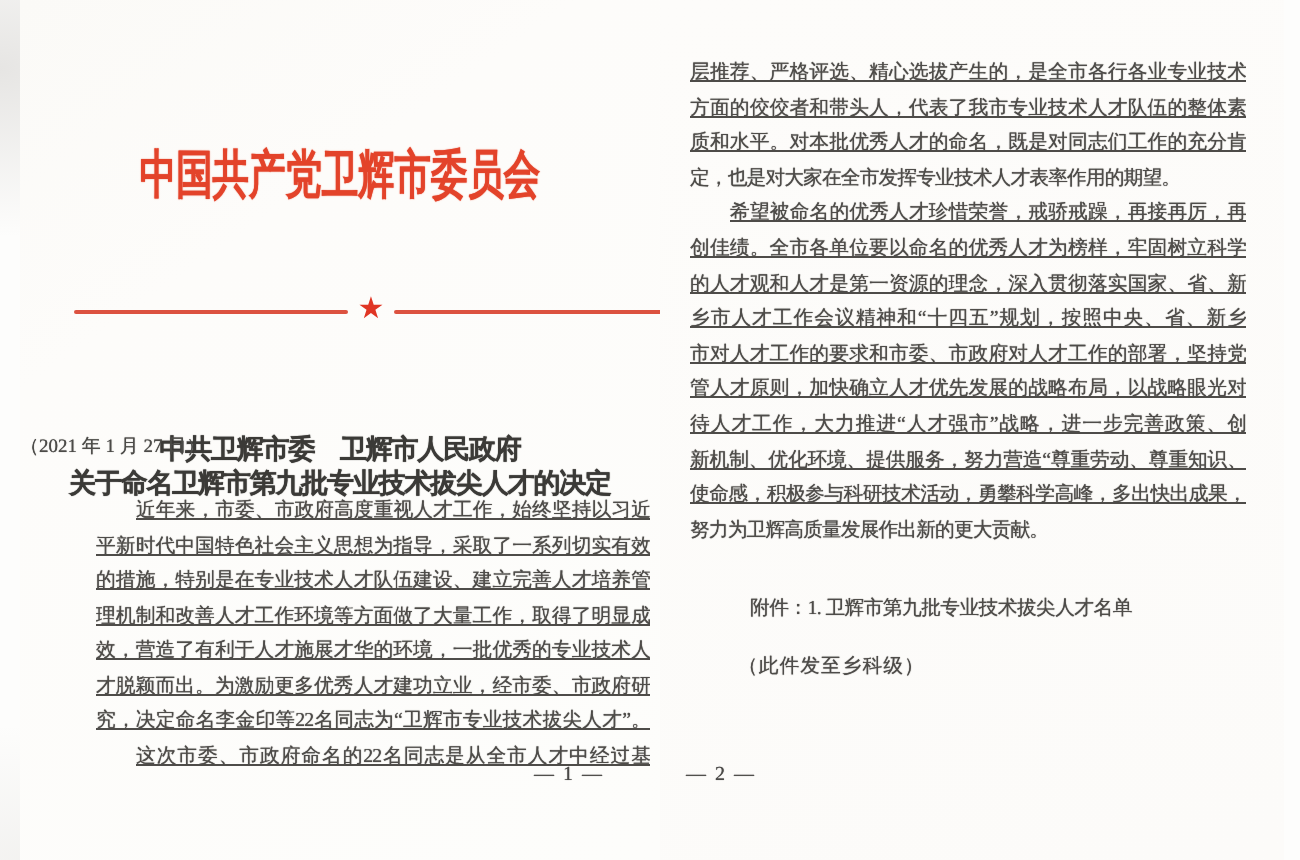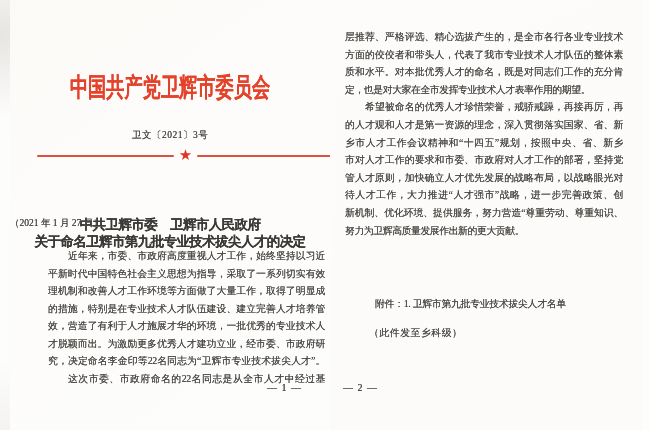--- a/index.html
+++ b/index.html
@@ -41,21 +41,21 @@
   .title2{top:197px;}
   .date-line{
     position:absolute;top:217px;left:0;right:0;
     font-size:9.5px;color:#4c4b48;text-shadow:0 0 0.4px;
   }
   .body-block{position:absolute;color:#4e4c49;font-size:9.9px;letter-spacing:-0.45px;text-shadow:0 0 0.5px;}
   #page-left  .body-block{top:247px;left:38px;width:277px;}
   #page-right .body-block{top:28px;left:15px;width:278px;}
   .bl{height:17.5px;line-height:17.5px;white-space:nowrap;overflow:visible;}
   #page-right .bl{height:17.6px;line-height:17.6px;}
-  .bl.j{white-space:normal;text-align:justify;text-align-last:justify;overflow:hidden;}
+  .bl.j{white-space:normal;text-align:justify;text-align-last:justify;overflow:hidden;text-decoration:underline;}
   .bl.ind{text-indent:20px;}
   .attachment-line{
     position:absolute;top:297px;left:15px;width:280px;
     font-size:9.9px;letter-spacing:-0.3px;color:#4e4c49;text-indent:30px;text-shadow:0 0 0.5px;
   }
   .note-line{
     position:absolute;top:326px;left:15px;width:280px;
     font-size:9.9px;letter-spacing:0.5px;color:#4e4c49;text-indent:24px;text-shadow:0 0 0.5px;
   }
   .pagenum{position:absolute;font-size:10px;color:#4a4947;letter-spacing:1px;text-shadow:0 0 0.4px;}
@@ -64,57 +64,58 @@
 </style>
 </head>
 <body>
 
 <div id="canvas">
 
   <div class="page" id="page-left">
     <div class="org-header">
       <span>中国共产党卫辉市委员会</span>
     </div>
-    <div class="doc-number">卫文〔2021〕3号</div>
     <div class="redline">
       <div class="seg"></div>
       <div class="star">★</div>
       <div class="seg"></div>
     </div>
     <div class="title1">中共卫辉市委　卫辉市人民政府</div>
     <div class="title2">关于命名卫辉市第九批专业技术拔尖人才的决定</div>
     <div class="date-line">（2021 年 1 月 27 日）</div>
 
     <div class="body-block">
       <div class="bl j ind">近年来，市委、市政府高度重视人才工作，始终坚持以习近</div>
       <div class="bl j">平新时代中国特色社会主义思想为指导，采取了一系列切实有效</div>
+      <div class="bl j">的措施，特别是在专业技术人才队伍建设、建立完善人才培养管</div>
       <div class="bl j">理机制和改善人才工作环境等方面做了大量工作，取得了明显成</div>
-      <div class="bl j">的措施，特别是在专业技术人才队伍建设、建立完善人才培养管</div>
       <div class="bl j">效，营造了有利于人才施展才华的环境，一批优秀的专业技术人</div>
       <div class="bl j">才脱颖而出。为激励更多优秀人才建功立业，经市委、市政府研</div>
       <div class="bl j">究，决定命名李金印等22名同志为“卫辉市专业技术拔尖人才”。</div>
       <div class="bl j ind">这次市委、市政府命名的22名同志是从全市人才中经过基</div>
     </div>
 
     <div class="pagenum" id="pagenum-1">— 1 —</div>
   </div>
 
   <div class="page" id="page-right">
     <div class="body-block">
       <div class="bl j">层推荐、严格评选、精心选拔产生的，是全市各行各业专业技术</div>
       <div class="bl j">方面的佼佼者和带头人，代表了我市专业技术人才队伍的整体素</div>
       <div class="bl j">质和水平。对本批优秀人才的命名，既是对同志们工作的充分肯</div>
       <div class="bl">定，也是对大家在全市发挥专业技术人才表率作用的期望。</div>
       <div class="bl j ind">希望被命名的优秀人才珍惜荣誉，戒骄戒躁，再接再厉，再</div>
+      <div class="bl j">创佳绩。全市各单位要以命名的优秀人才为榜样，牢固树立科学</div>
       <div class="bl j">的人才观和人才是第一资源的理念，深入贯彻落实国家、省、新</div>
       <div class="bl j">乡市人才工作会议精神和“十四五”规划，按照中央、省、新乡</div>
       <div class="bl j">市对人才工作的要求和市委、市政府对人才工作的部署，坚持党</div>
       <div class="bl j">管人才原则，加快确立人才优先发展的战略布局，以战略眼光对</div>
       <div class="bl j">待人才工作，大力推进“人才强市”战略，进一步完善政策、创</div>
       <div class="bl j">新机制、优化环境、提供服务，努力营造“尊重劳动、尊重知识、</div>
+      <div class="bl j">使命感，积极参与科研技术活动，勇攀科学高峰，多出快出成果，</div>
       <div class="bl">努力为卫辉高质量发展作出新的更大贡献。</div>
     </div>
 
     <div class="attachment-line">附件：1. 卫辉市第九批专业技术拔尖人才名单</div>
     <div class="note-line">（此件发至乡科级）</div>
     <div class="pagenum" id="pagenum-2">— 2 —</div>
   </div>
 
 </div>
 

